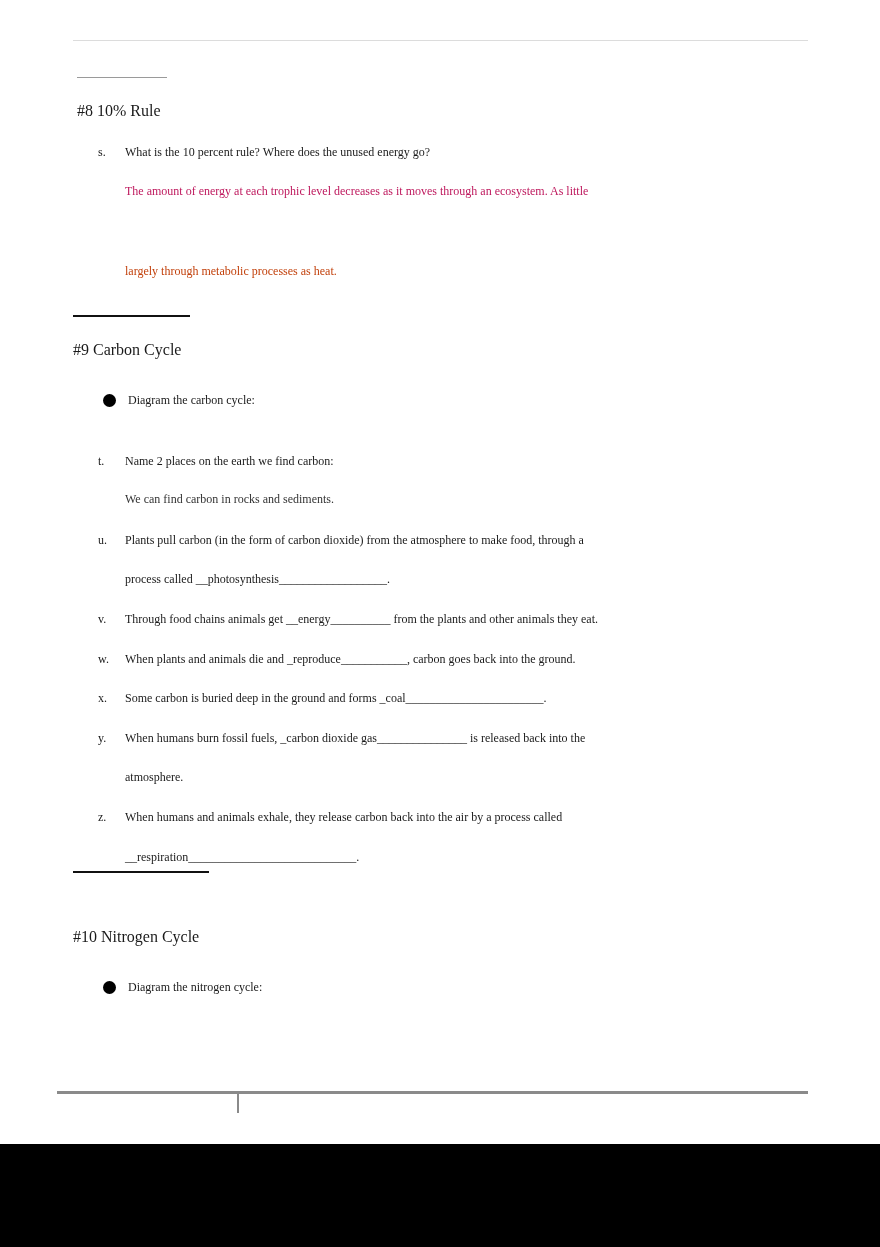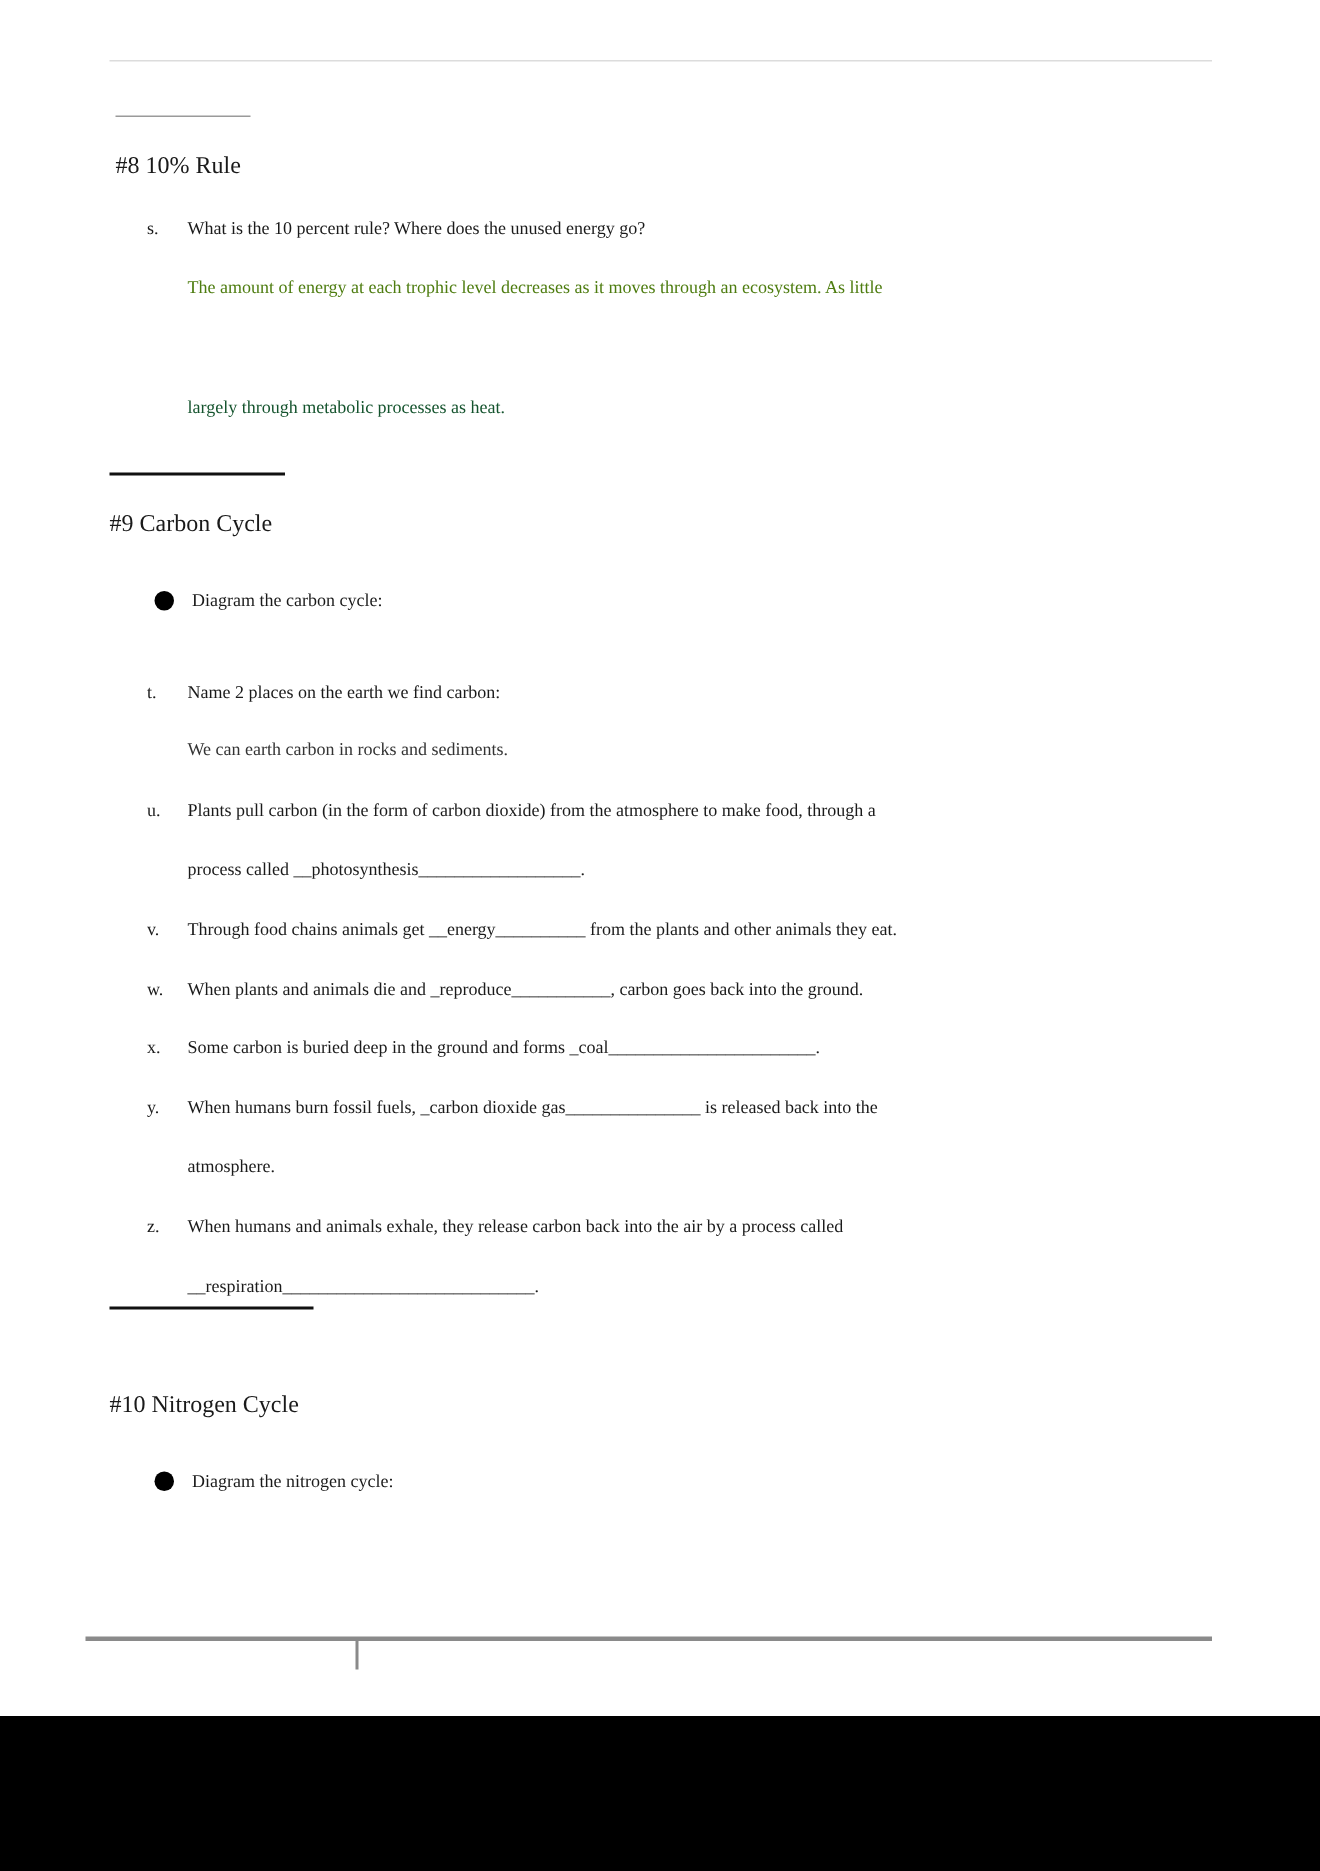--- a/index.html
+++ b/index.html
@@ -26,33 +26,33 @@
 <body>
 
 <div class="page">
   <div class="rule-top"></div>
   <div class="short-rule" style="left:77px; top:77px; width:90px; background:#9a9a9a;"></div>
 
   <div class="abs heading" style="left:77px; top:101px;">#8 10% Rule</div>
   <div class="abs" style="left:98px; top:142px;">
     <span class="label">s.</span><span>What is the 10 percent rule? Where does the unused energy go?</span>
   </div>
-  <div class="abs" style="left:125px; top:181px; color:#4d7c0f;">The amount of energy at each trophic level decreases as it moves through an ecosystem. As little</div>
-  <div class="abs" style="left:125px; top:261px; color:#14532d;text-align:right;">largely through metabolic processes as heat.</div>
+  <div class="abs" style="left:125px; top:181px; color:#be185d;">The amount of energy at each trophic level decreases as it moves through an ecosystem. As little</div>
+  <div class="abs" style="left:125px; top:261px; color:#c2410c;text-align:right;">largely through metabolic processes as heat.</div>
 
   <div class="short-rule" style="left:73px; top:315px; width:117px; height:2px; background:#111;"></div>
 
   <div class="abs heading" style="left:73px; top:340px;">#9 Carbon Cycle</div>
   <div class="bullet" style="left:103px; top:394px;"></div>
   <div class="abs" style="left:128px; top:390px;">Diagram the carbon cycle:</div>
 
   <div class="abs" style="left:98px; top:451px;">
     <span class="label">t.</span><span>Name 2 places on the earth we find carbon:</span>
   </div>
-  <div class="abs" style="left:125px; top:489px; color:#333;">We can earth carbon in rocks and sediments.</div>
+  <div class="abs" style="left:125px; top:489px; color:#333;">We can find carbon in rocks and sediments.</div>
 
   <div class="abs" style="left:98px; top:530px;">
     <span class="label">u.</span><span>Plants pull carbon (in the form of carbon dioxide) from the atmosphere to make food, through a</span>
   </div>
   <div class="abs" style="left:125px; top:569px;">process called __photosynthesis__________________.</div>
 
   <div class="abs" style="left:98px; top:609px;">
     <span class="label">v.</span><span>Through food chains animals get __energy__________ from the plants and other animals they eat.</span>
   </div>
 

